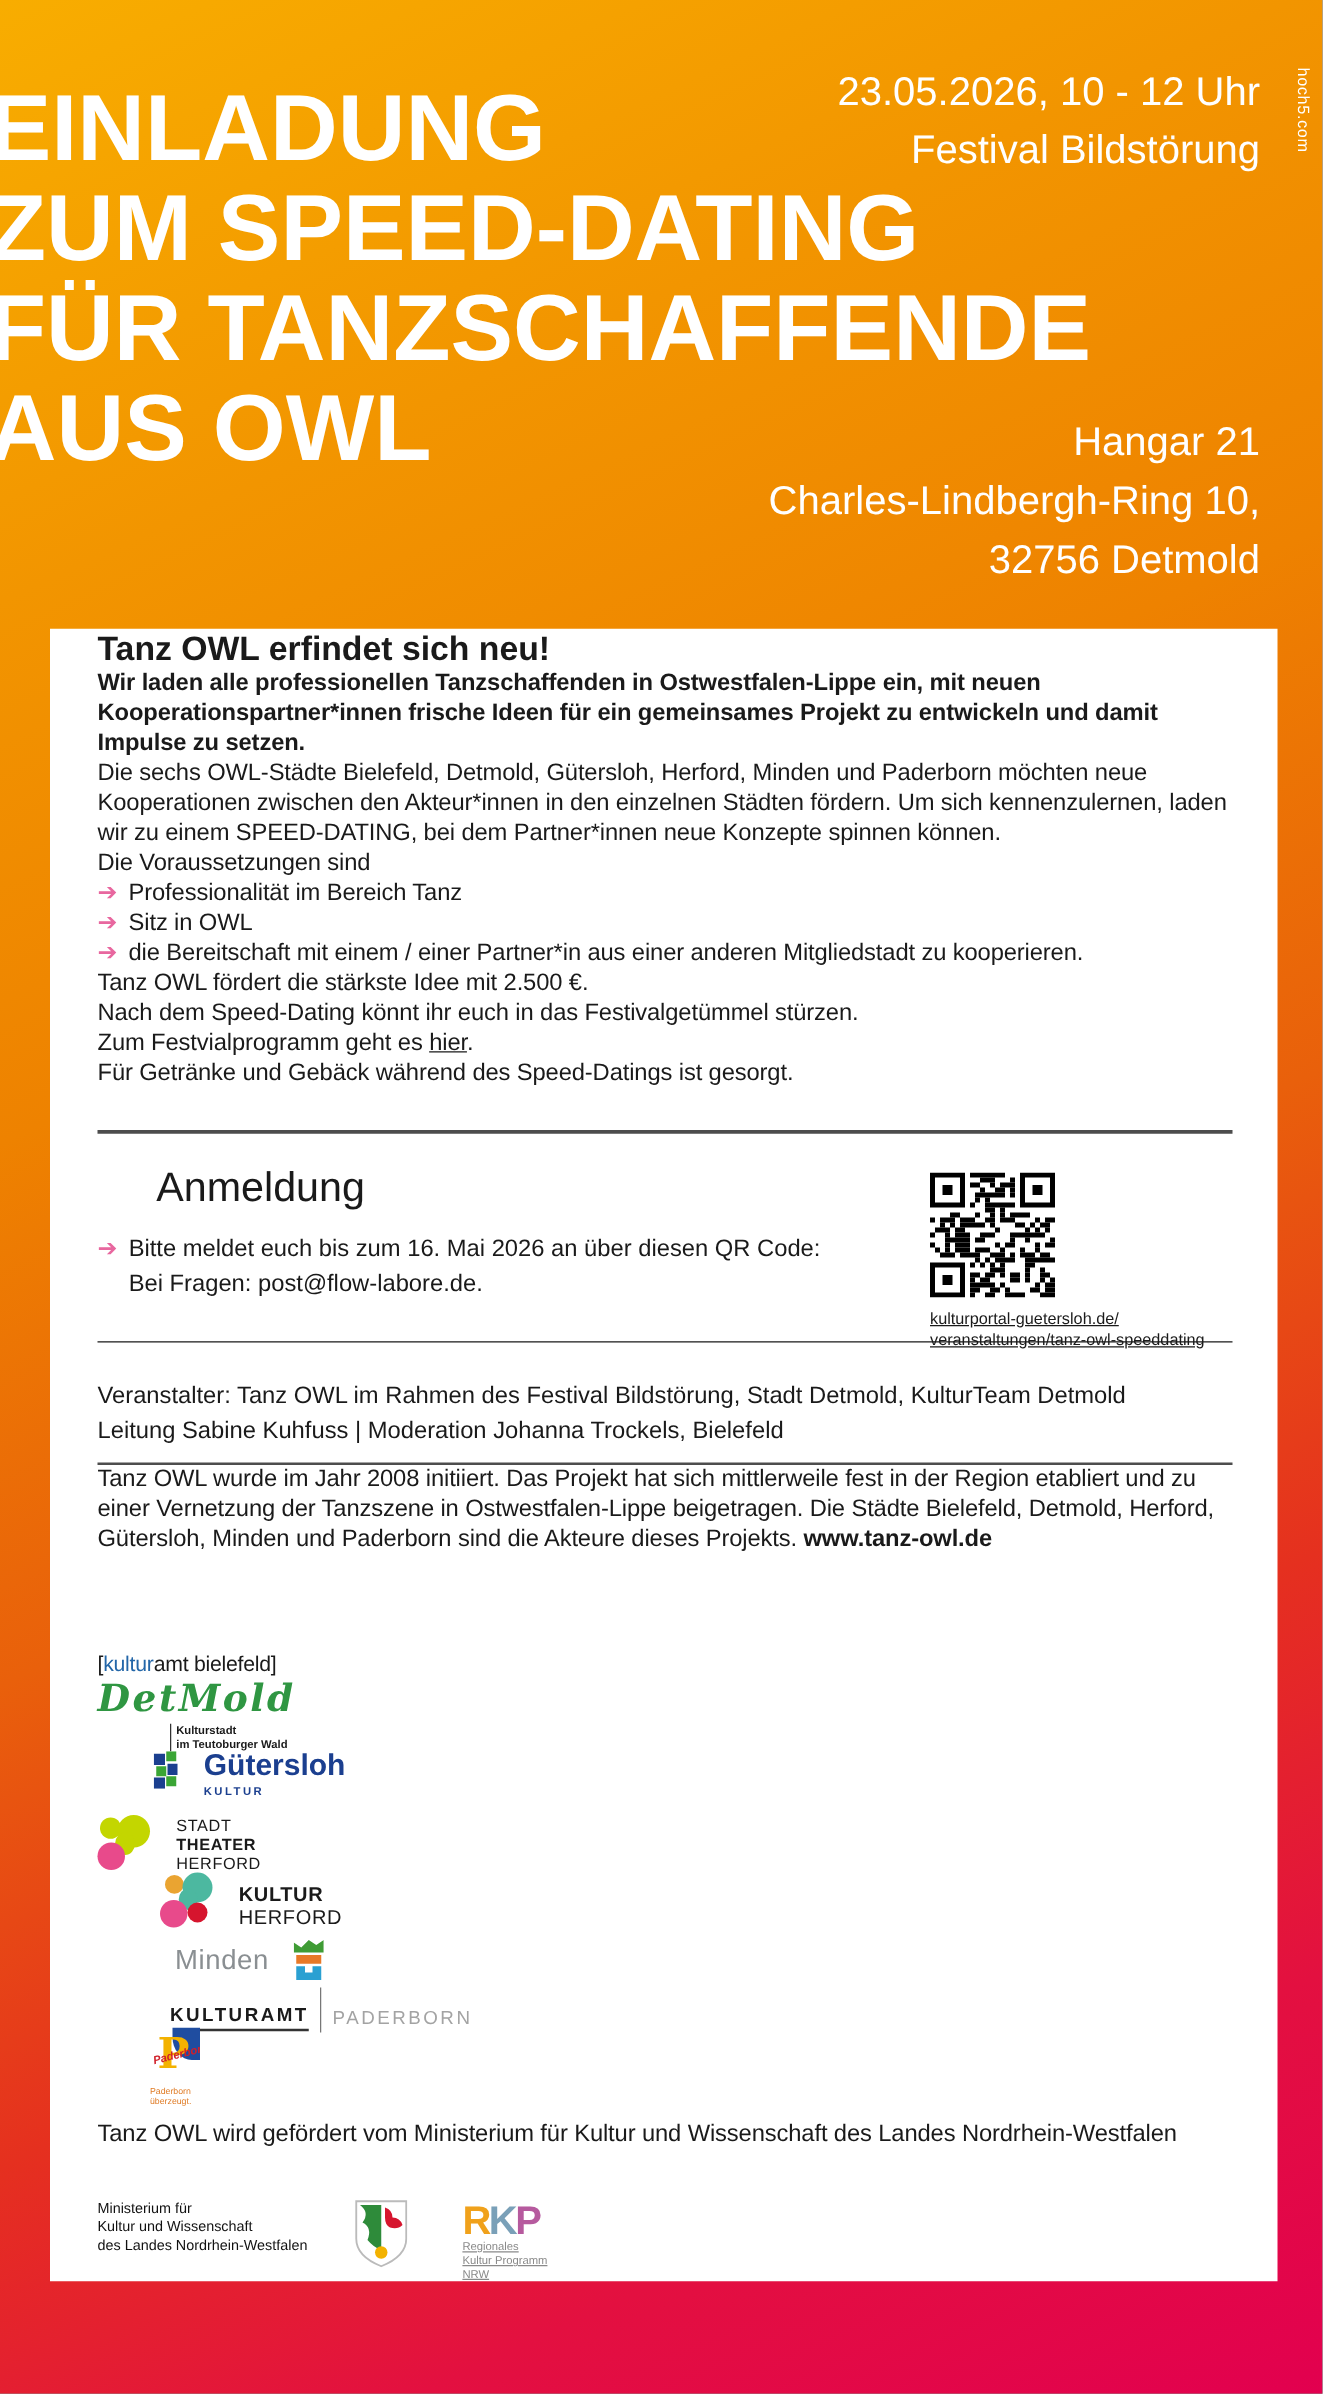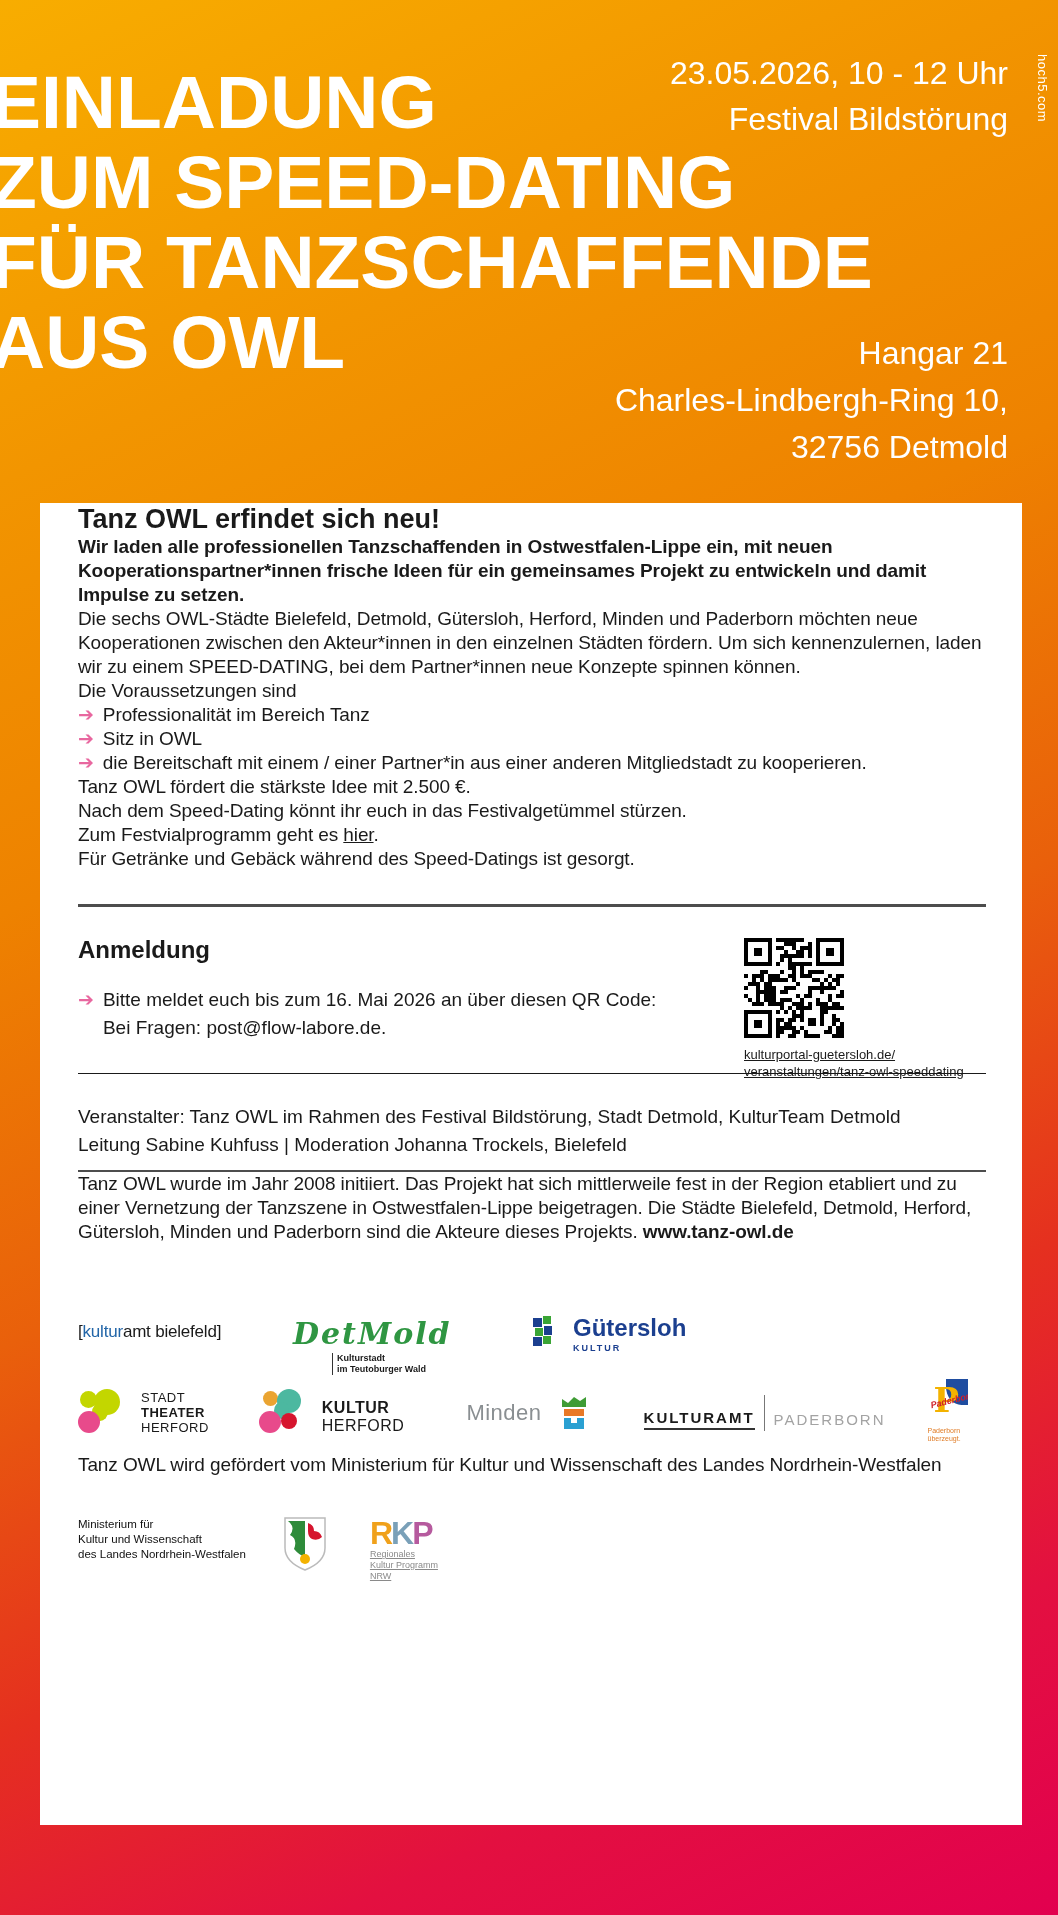--- a/index.html
+++ b/index.html
@@ -28,47 +28,47 @@
   .mt-fund{margin-top:19px;} .mt-after{margin-top:23px;} .mt-fest{margin-top:21px;}
   .mt-cater{margin-top:24px;}
   .bullet{display:flex;align-items:flex-start;}
   .arrow{color:#e8679f;font-weight:bold;margin-right:9px;flex:0 0 auto;}
   .link{text-decoration:underline;color:inherit;}
   .rule{border:0;height:3px;background:#4d4d4d;margin:33px 0 0;}
   .rule.thin{height:1px;background:#1a1a1a;margin-top:7px;}
   .rule.mid{height:2px;margin-top:11px;}
   
   .anm{position:relative;min-height:135px;}
-  .anm h2{margin-top:24px;font-size:24px;line-height:38px;font-weight:bold;}
+  .anm h2{margin-top:24px;font-size:33px;line-height:38px;font-weight:normal;margin-left:47px;}
   .anm .bullet{margin-top:17px;font-size:19px;line-height:28px;}
   .qr-wrap{position:absolute;top:7px;right:-14px;width:256px;text-decoration:underline;}
   .qr-wrap svg{display:block;width:100px;height:100px;}
   .qr-cap{margin-top:8px;font-size:13px;line-height:17px;color:#1a1a1a;}
   .veran{margin-top:29px;font-size:19px;line-height:28px;}
   .about{margin-top:28px;}
   
   .towl{position:absolute;left:882px;top:548px;width:140px;height:130px;font-family:"DejaVu Serif","Liberation Serif",serif;}
   .towl span{position:absolute;font-weight:bold;line-height:1;}
   .t-t{left:0;top:0;font-size:66px;color:#eba713;}
   .t-a{left:33px;top:17px;font-size:52px;color:#d3262a;}
   .t-n{left:66px;top:10px;font-size:42px;color:#e5007d;font-family:"Liberation Sans",sans-serif;}
   .t-z{left:94px;top:4px;font-size:52px;color:#edb000;transform:rotate(4deg);}
   .t-o{left:20px;top:58px;font-size:58px;color:#eba713;}
   .t-w{left:60px;top:66px;font-size:44px;color:#d40029;font-family:"Liberation Sans",sans-serif;}
   .t-l{left:98px;top:74px;font-size:50px;color:#e5007d;}
   
-  .logos{display:flex;align-items:flex-start;}
+  .logos{display:flex;align-items:flex-start;flex-direction:column;}
   .row1{margin-top:72px;gap:0;}
   .row2{margin-top:14px;}
   .lg-bi{font-size:17px;letter-spacing:-.2px;margin-top:6px;width:215px;}
   .lg-bi .blue{color:#2366a8;}
   .lg-det{width:195px;text-align:left;}
   .det-name{font-family:"DejaVu Serif","Liberation Serif",serif;font-style:italic;font-weight:bold;
     font-size:30px;color:#2f9642;letter-spacing:2px;}
-  .det-cap{font-size:9px;line-height:11px;font-weight:bold;border-left:1px solid #333;padding-left:4px;margin-left:39px;margin-top:2px;}
+  .det-cap{font-size:9px;line-height:11px;font-weight:bold;border-left:1px solid #333;padding-left:4px;margin-left:58px;margin-top:2px;}
   .lg-gt{display:flex;gap:20px;margin-left:45px;}
   .gt-txt{font-size:24px;font-weight:bold;color:#1b3f8f;line-height:24px;}
   .gt-cap{font-size:9px;letter-spacing:2px;color:#1b3f8f;font-weight:bold;margin-top:3px;}
   .h-mark{position:relative;width:50px;height:46px;flex:0 0 auto;}
   .h-mark i{position:absolute;border-radius:50%;}
   .sth-1{width:17px;height:17px;left:2px;top:2px;background:#c3d600;}
   .sth-2{width:26px;height:26px;left:16px;top:0;background:#c3d600;}
   .sth-3{width:16px;height:18px;left:14px;top:14px;background:#c3d600;border-radius:3px;}
   .sth-4{width:22px;height:22px;left:0;top:22px;background:#e84a8b;}
   .kh-1{width:15px;height:15px;left:4px;top:2px;background:#eaa431;}

